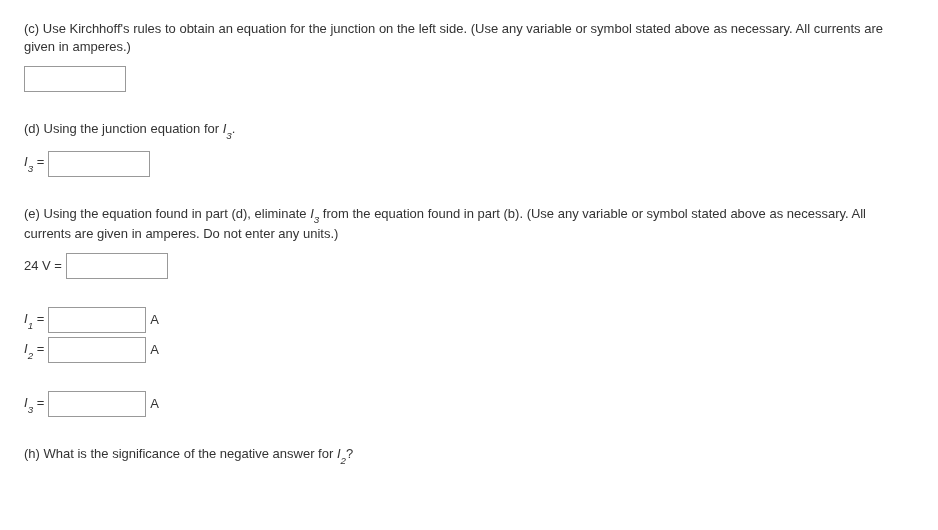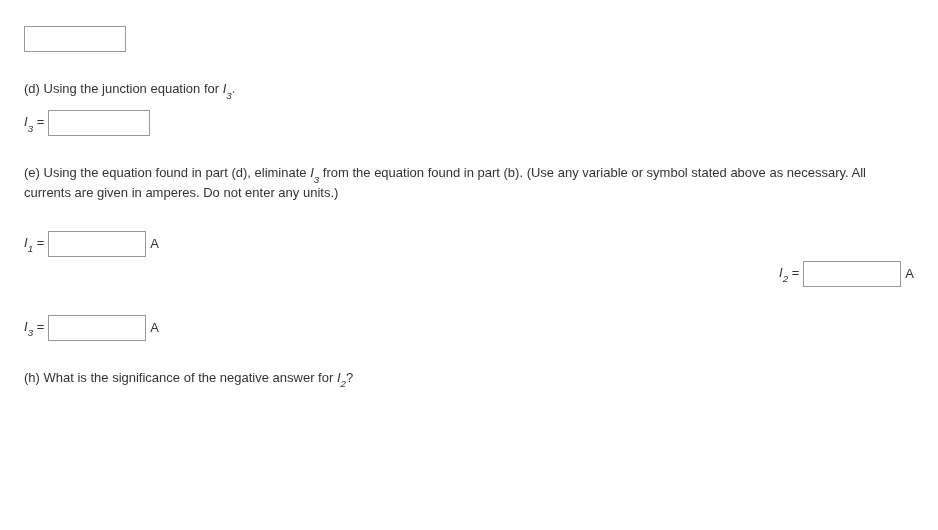--- a/index.html
+++ b/index.html
@@ -40,50 +40,54 @@
   .w-small { width: 92px; }
   .w-tiny { width: 88px; }
   .eq-line {
     display: flex;
     align-items: center;
     gap: 4px;
     margin-top: 6px;
   }
   .eq-line + .eq-line {
     margin-top: 4px;
-    justify-content: flex-end;
   }
   .unit, .eq-label {
     font-size: 13px;
   }
 </style>
 </head>
 <body>
 
 <div class="question-block">
+  <div class="prompt">(c) Use Kirchhoff's rules to obtain an equation for the junction on the left side. (Use any variable or symbol stated above as necessary. All currents are given in amperes.)</div>
   <div class="eq-line">
     <input class="answer-box w-medium" type="text" style="">
   </div>
 </div>
 
 <div class="question-block">
   <div class="prompt">
     <span>(d) Using the junction equation for </span><span class="sub">I</span><span class="subscript">3</span><span>.</span>
   </div>
   <div class="eq-line">
     <span class="eq-label">
       <span class="sub">I</span><span class="subscript">3</span><span> =</span>
     </span>
     <input class="answer-box w-small" type="text" style="">
   </div>
 </div>
 
 <div class="question-block">
   <div class="prompt">
     <span>(e) Using the equation found in part (d), eliminate </span><span class="sub">I</span><span class="subscript">3</span><span> from the equation found in part (b). (Use any variable or symbol stated above as necessary. All currents are given in amperes. Do not enter any units.)</span>
+  </div>
+  <div class="eq-line">
+    <span class="eq-label">24 V =</span>
+    <input class="answer-box w-small" type="text" style="">
   </div>
 </div>
 
 <div class="question-block">
   <div class="eq-line">
     <span class="eq-label">
       <span class="sub">I</span><span class="subscript">1</span><span> =</span>
     </span>
     <input class="answer-box w-tiny" type="text" style="">
     <span class="unit">A</span>

